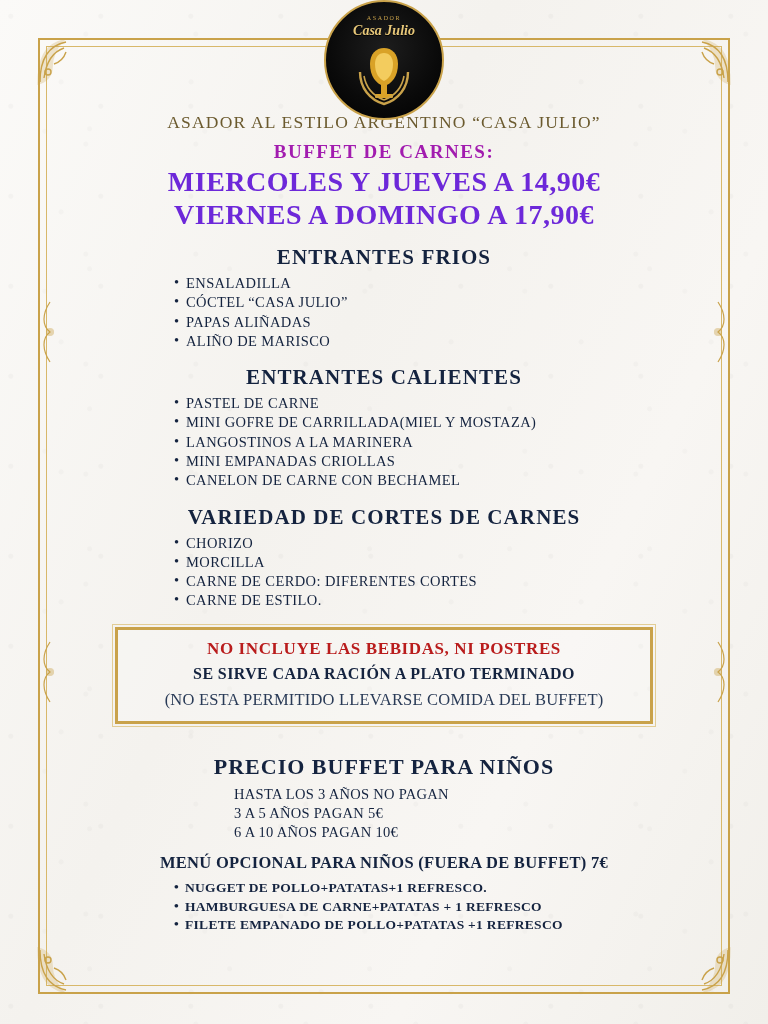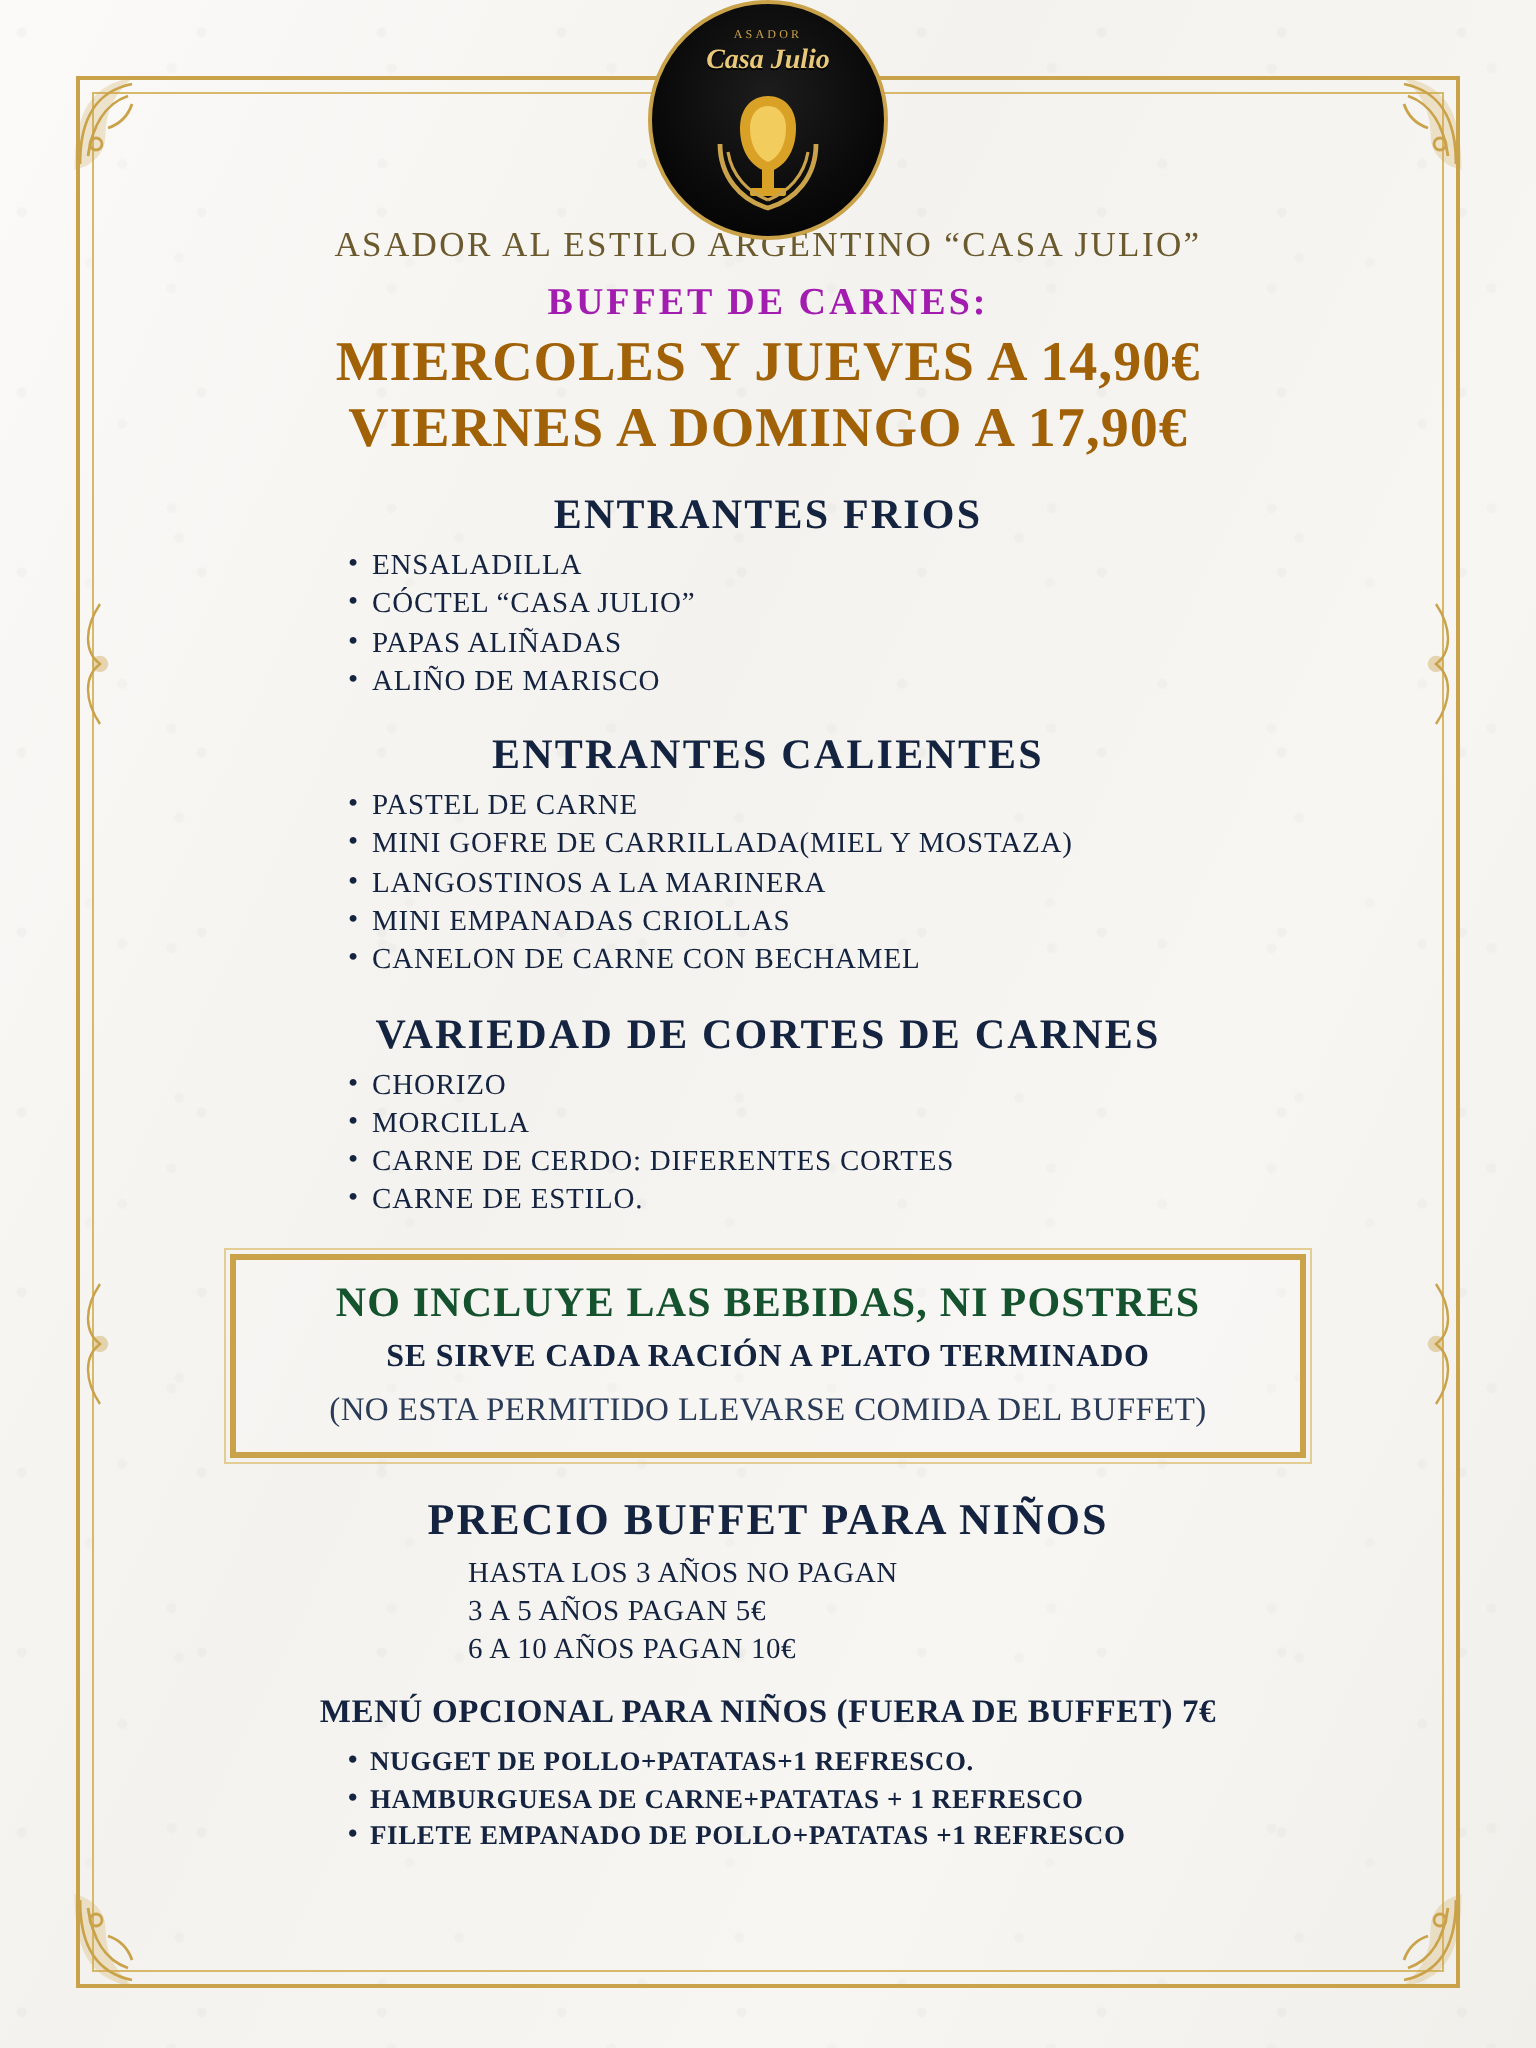--- a/index.html
+++ b/index.html
@@ -144,21 +144,21 @@
     font-size: 19px;
     font-weight: bold;
     letter-spacing: 1.5px;
     color: #a21caf;
     margin-bottom: 2px;
   }
   .price-line {
     font-size: 28px;
     font-weight: bold;
     letter-spacing: 0.5px;
-    color: #a16207;
+    color: #6d28d9;
     line-height: 1.18;
   }
 
   .section {
     margin-top: 14px;
   }
   .section-title {
     font-size: 21px;
     font-weight: bold;
     letter-spacing: 1.1px;
@@ -192,42 +192,42 @@
   .notice-box {
     margin: 16px auto 0 auto;
     width: 516px;
     border: 3px solid #c9a24a;
     outline: 1px solid #e2cd95;
     outline-offset: 2px;
     padding: 9px 8px 11px 8px;
     background: rgba(255,255,255,0.18);
   }
   .notice-1 {
-    font-size: 21px;
+    font-size: 17px;
     font-weight: bold;
     letter-spacing: 0.6px;
-    color: #14532d;
+    color: #b91c1c;
     line-height: 1.2;
   }
   .notice-2 {
     font-size: 16px;
     font-weight: bold;
     letter-spacing: 0.4px;
     color: #14233f;
     margin-top: 6px;
   }
   .notice-3 {
     font-size: 16.5px;
     letter-spacing: 0.2px;
     color: #2a3b57;
     margin-top: 7px;
   }
 
   .kids-title {
-    margin-top: 18px;
+    margin-top: 30px;
     font-size: 22px;
     font-weight: bold;
     letter-spacing: 1px;
     color: #14233f;
   }
   .kids-list {
     list-style: none;
     margin: 5px auto 0 auto;
     padding: 0;
     width: 300px;

